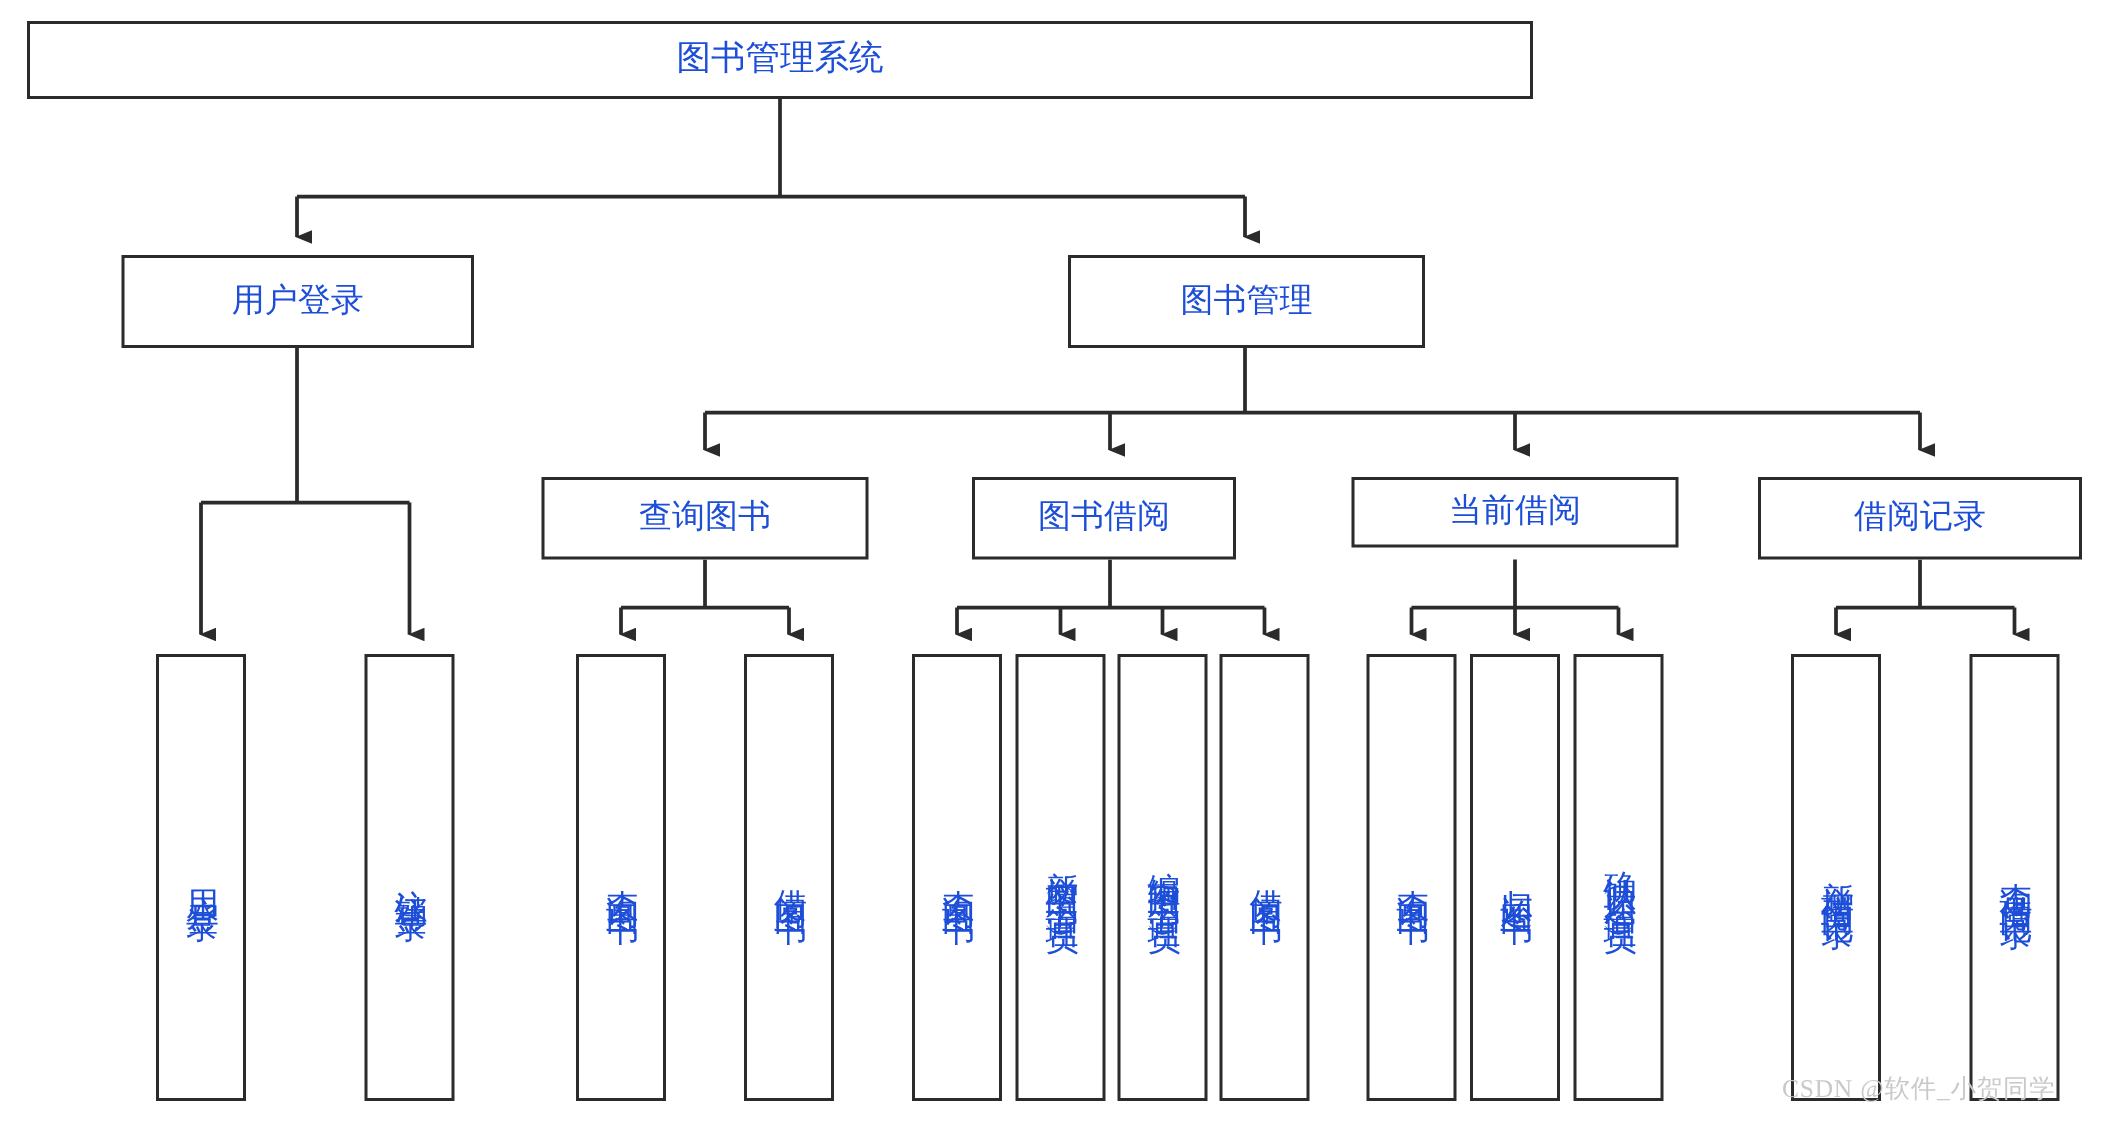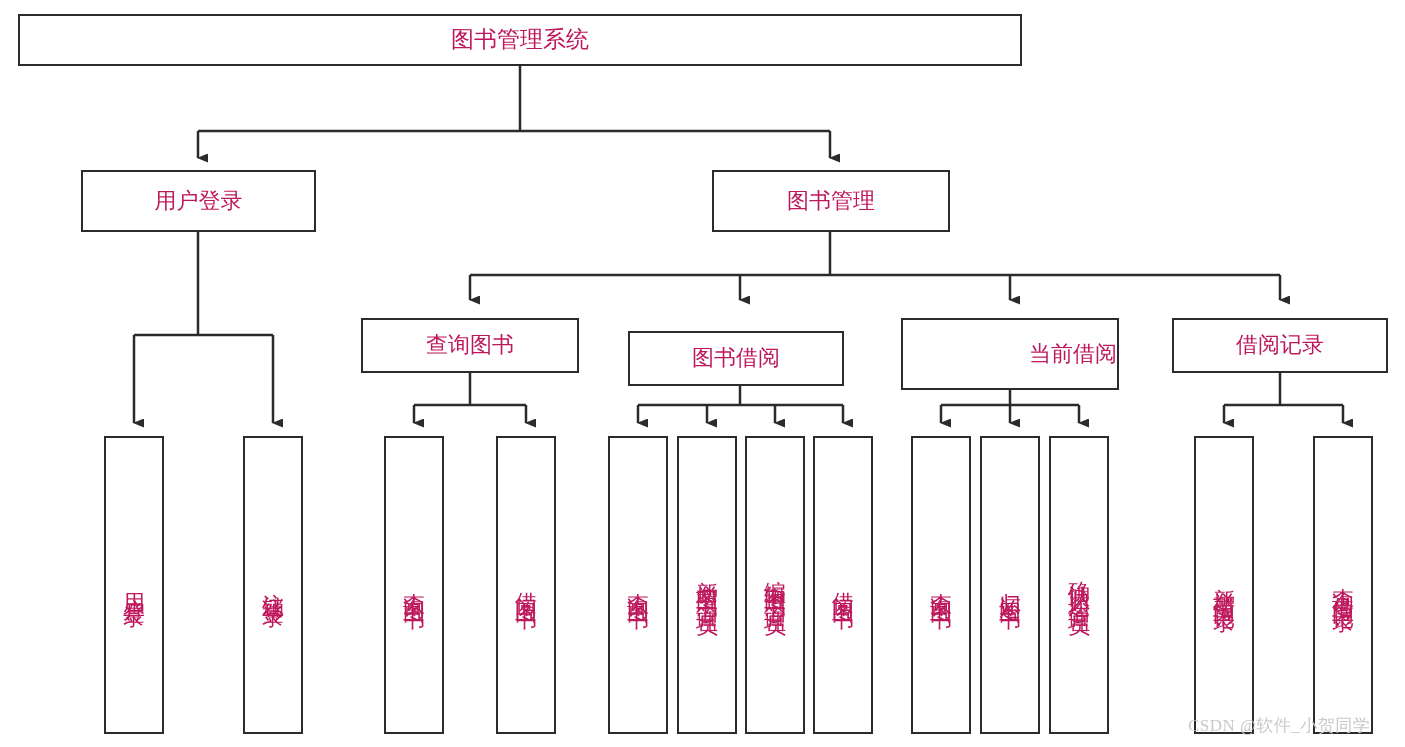--- a/index.html
+++ b/index.html
@@ -2,21 +2,21 @@
 <html><head>
 <meta charset="utf-8">
 <style>
   html,body{margin:0;padding:0;background:#ffffff;}
   body{width:1405px;height:747px;overflow:hidden;
        font-family:"DejaVu Sans","Liberation Sans",sans-serif;}
   #stage{position:relative;width:1405px;height:747px;background:#fff;}
   svg.edges{position:absolute;left:0;top:0;width:1405px;height:747px;}
   .node{position:absolute;box-sizing:border-box;border:2.5px solid #2b2b2b;
         background:#ffffff;display:flex;align-items:center;justify-content:center;}
-  .node .lbl{color:#be185d;text-align:center;line-height:1.12;white-space:nowrap;}
+  .node .lbl{color:#1d4ed8;text-align:center;line-height:1.12;white-space:nowrap;}
   .node.root .lbl{font-size:23px;}
   .node.lvl2 .lbl{font-size:22px;}
   .node.lvl3 .lbl{font-size:22px;}
   .node.leaf{align-items:center;justify-content:center;}
   .node.leaf .lbl{
       writing-mode:vertical-rl;text-orientation:upright;
       font-size:22px;letter-spacing:5px;line-height:1;
       white-space:normal;max-height:272px;}
   .wm{position:absolute;color:#c9c9c9;font-size:17px;letter-spacing:.5px;
       white-space:nowrap;}
@@ -83,24 +83,24 @@
   <div class="node lvl2" style="left:81px;top:170px;width:235px;height:62px;">
     <span class="lbl">用户登录</span>
   </div>
   <div class="node lvl2" style="left:712px;top:170px;width:238px;height:62px;">
     <span class="lbl">图书管理</span>
   </div>
 
   <div class="node lvl3" style="left:361px;top:318px;width:218px;height:55px;">
     <span class="lbl">查询图书</span>
   </div>
-  <div class="node lvl3" style="left:628px;top:318px;width:216px;height:55px;margin-top:13px;">
+  <div class="node lvl3" style="left:648px;top:318px;width:176px;height:55px;">
     <span class="lbl">图书借阅</span>
   </div>
-  <div class="node lvl3" style="left:901px;top:318px;width:218px;height:72px;justify-content:flex-end;">
+  <div class="node lvl3" style="left:901px;top:318px;width:218px;height:47px;">
     <span class="lbl">当前借阅</span>
   </div>
   <div class="node lvl3" style="left:1172px;top:318px;width:216px;height:55px;">
     <span class="lbl">借阅记录</span>
   </div>
 
   <div class="node leaf" style="left:104px;top:436px;width:60px;height:298px;">
     <span class="lbl">用户登录</span>
   </div>
   <div class="node leaf" style="left:243px;top:436px;width:60px;height:298px;">

